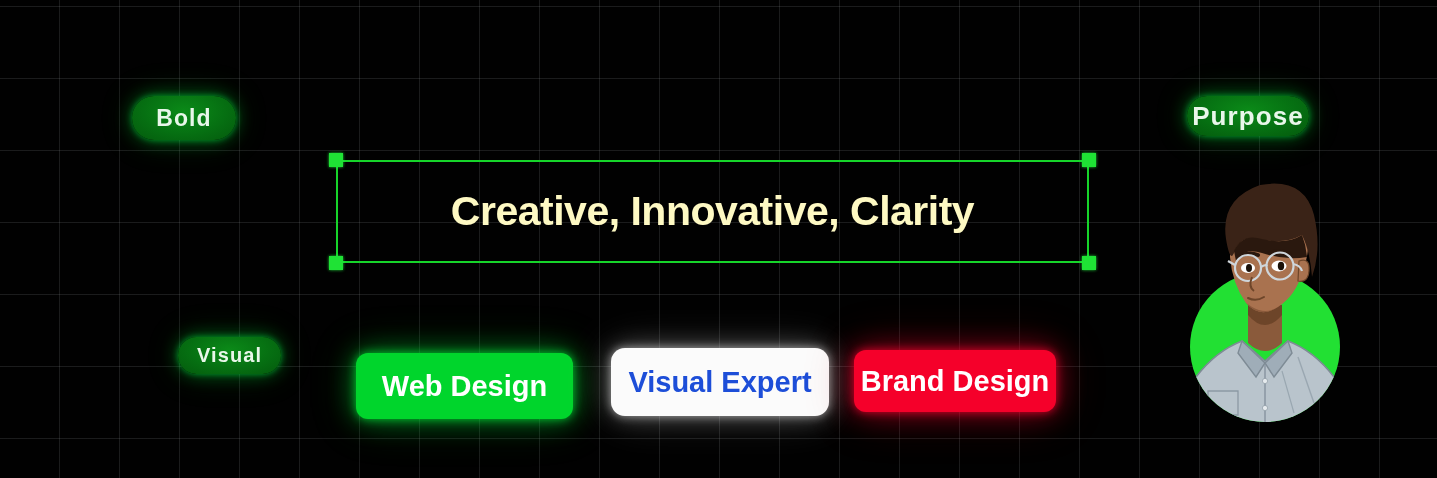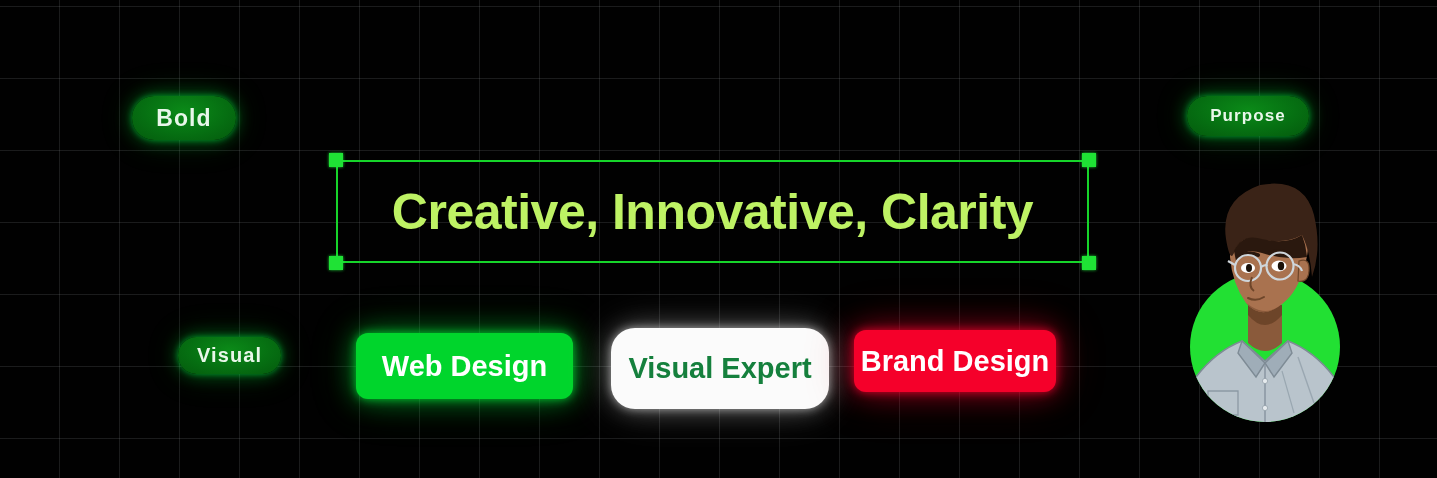--- a/index.html
+++ b/index.html
@@ -52,21 +52,21 @@
   }
 
   #pill-bold {
     left: 117px; top: 96px;
     width: 104px; height: 44px;
     font-size: 23px; font-weight: 700;
   }
   #pill-purpose {
     left: 1172px; top: 96px;
     width: 122px; height: 40px;
-    font-size: 17px; font-weight: 700;
+    font-size: 26px; font-weight: 700;
   }
   #pill-value {
     left: 163px; top: 337px;
     width: 103px; height: 37px;
     font-size: 20px; font-weight: 700;
   }
 
   
   #selection {
     position: absolute;
@@ -74,22 +74,22 @@
     width: 753px; height: 103px;
     border: 2px solid #16d52a;
   }
   #headline {
     position: absolute;
     left: 336px; top: 160px;
     width: 753px; height: 103px;
     display: flex;
     align-items: center;
     justify-content: center;
-    color: #bef264;
-    font-size: 50px;
+    color: #fef9c3;
+    font-size: 41px;
     font-weight: 700;
     letter-spacing: -0.5px;
     white-space: nowrap;
   }
   .handle {
     position: absolute;
     width: 14px; height: 14px;
     background: #1fe235;
     box-shadow: 0 0 3px rgba(40,255,70,0.8);
   }
@@ -102,41 +102,42 @@
   .btn {
     position: absolute;
     display: flex;
     align-items: center;
     justify-content: center;
     border-radius: 12px;
     font-weight: 700;
     white-space: nowrap;
     cursor: pointer;
     border: none;
+    margin-top: 20px;
   }
 
   #btn-web {
     left: 356px; top: 333px;
     width: 217px; height: 66px;
     background: #00d52c;
     color: #ffffff;
     font-size: 29px;
     box-shadow:
       0 0 10px rgba(0,230,55,0.75),
       0 0 26px rgba(0,220,55,0.5),
       0 0 46px rgba(0,200,50,0.3);
   }
 
   #btn-visual {
     left: 611px; top: 328px;
-    width: 218px; height: 81px;
+    width: 218px; height: 68px;
     background: #fbfbfb;
-    color: #15803d;
+    color: #1d4ed8;
     font-size: 29px;
-    border-radius: 24px;
+    border-radius: 14px;
     box-shadow:
       0 0 10px rgba(255,255,255,0.55),
       0 0 26px rgba(255,255,255,0.3),
       0 0 48px rgba(255,255,255,0.16);
   }
 
   #btn-brand {
     left: 854px; top: 330px;
     width: 202px; height: 62px;
     background: #f5002a;

